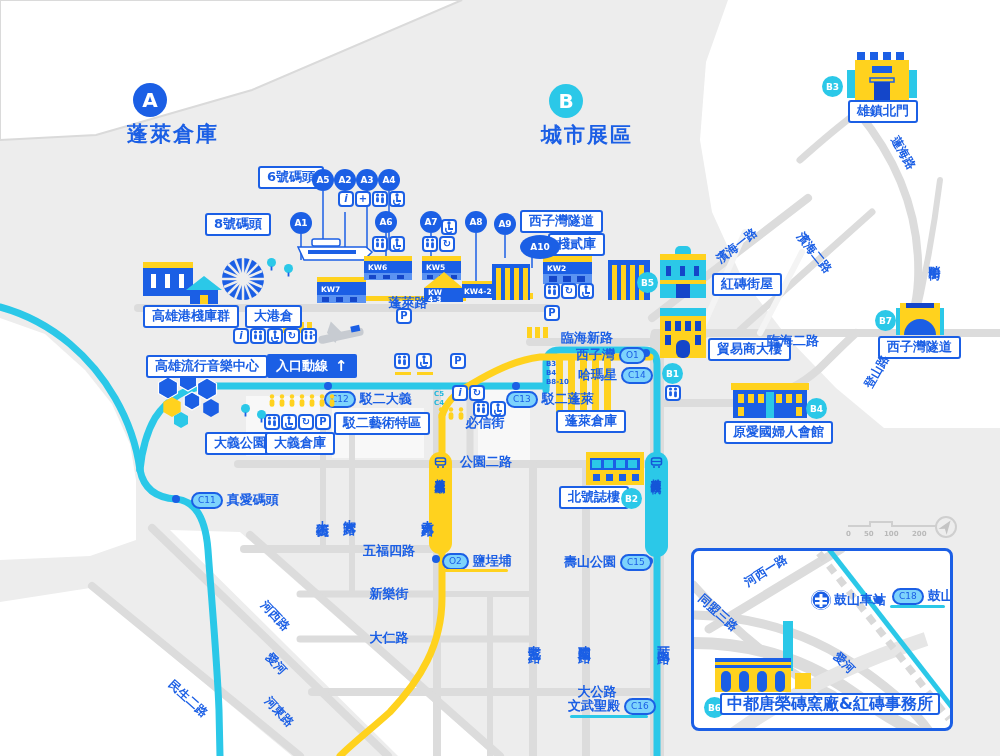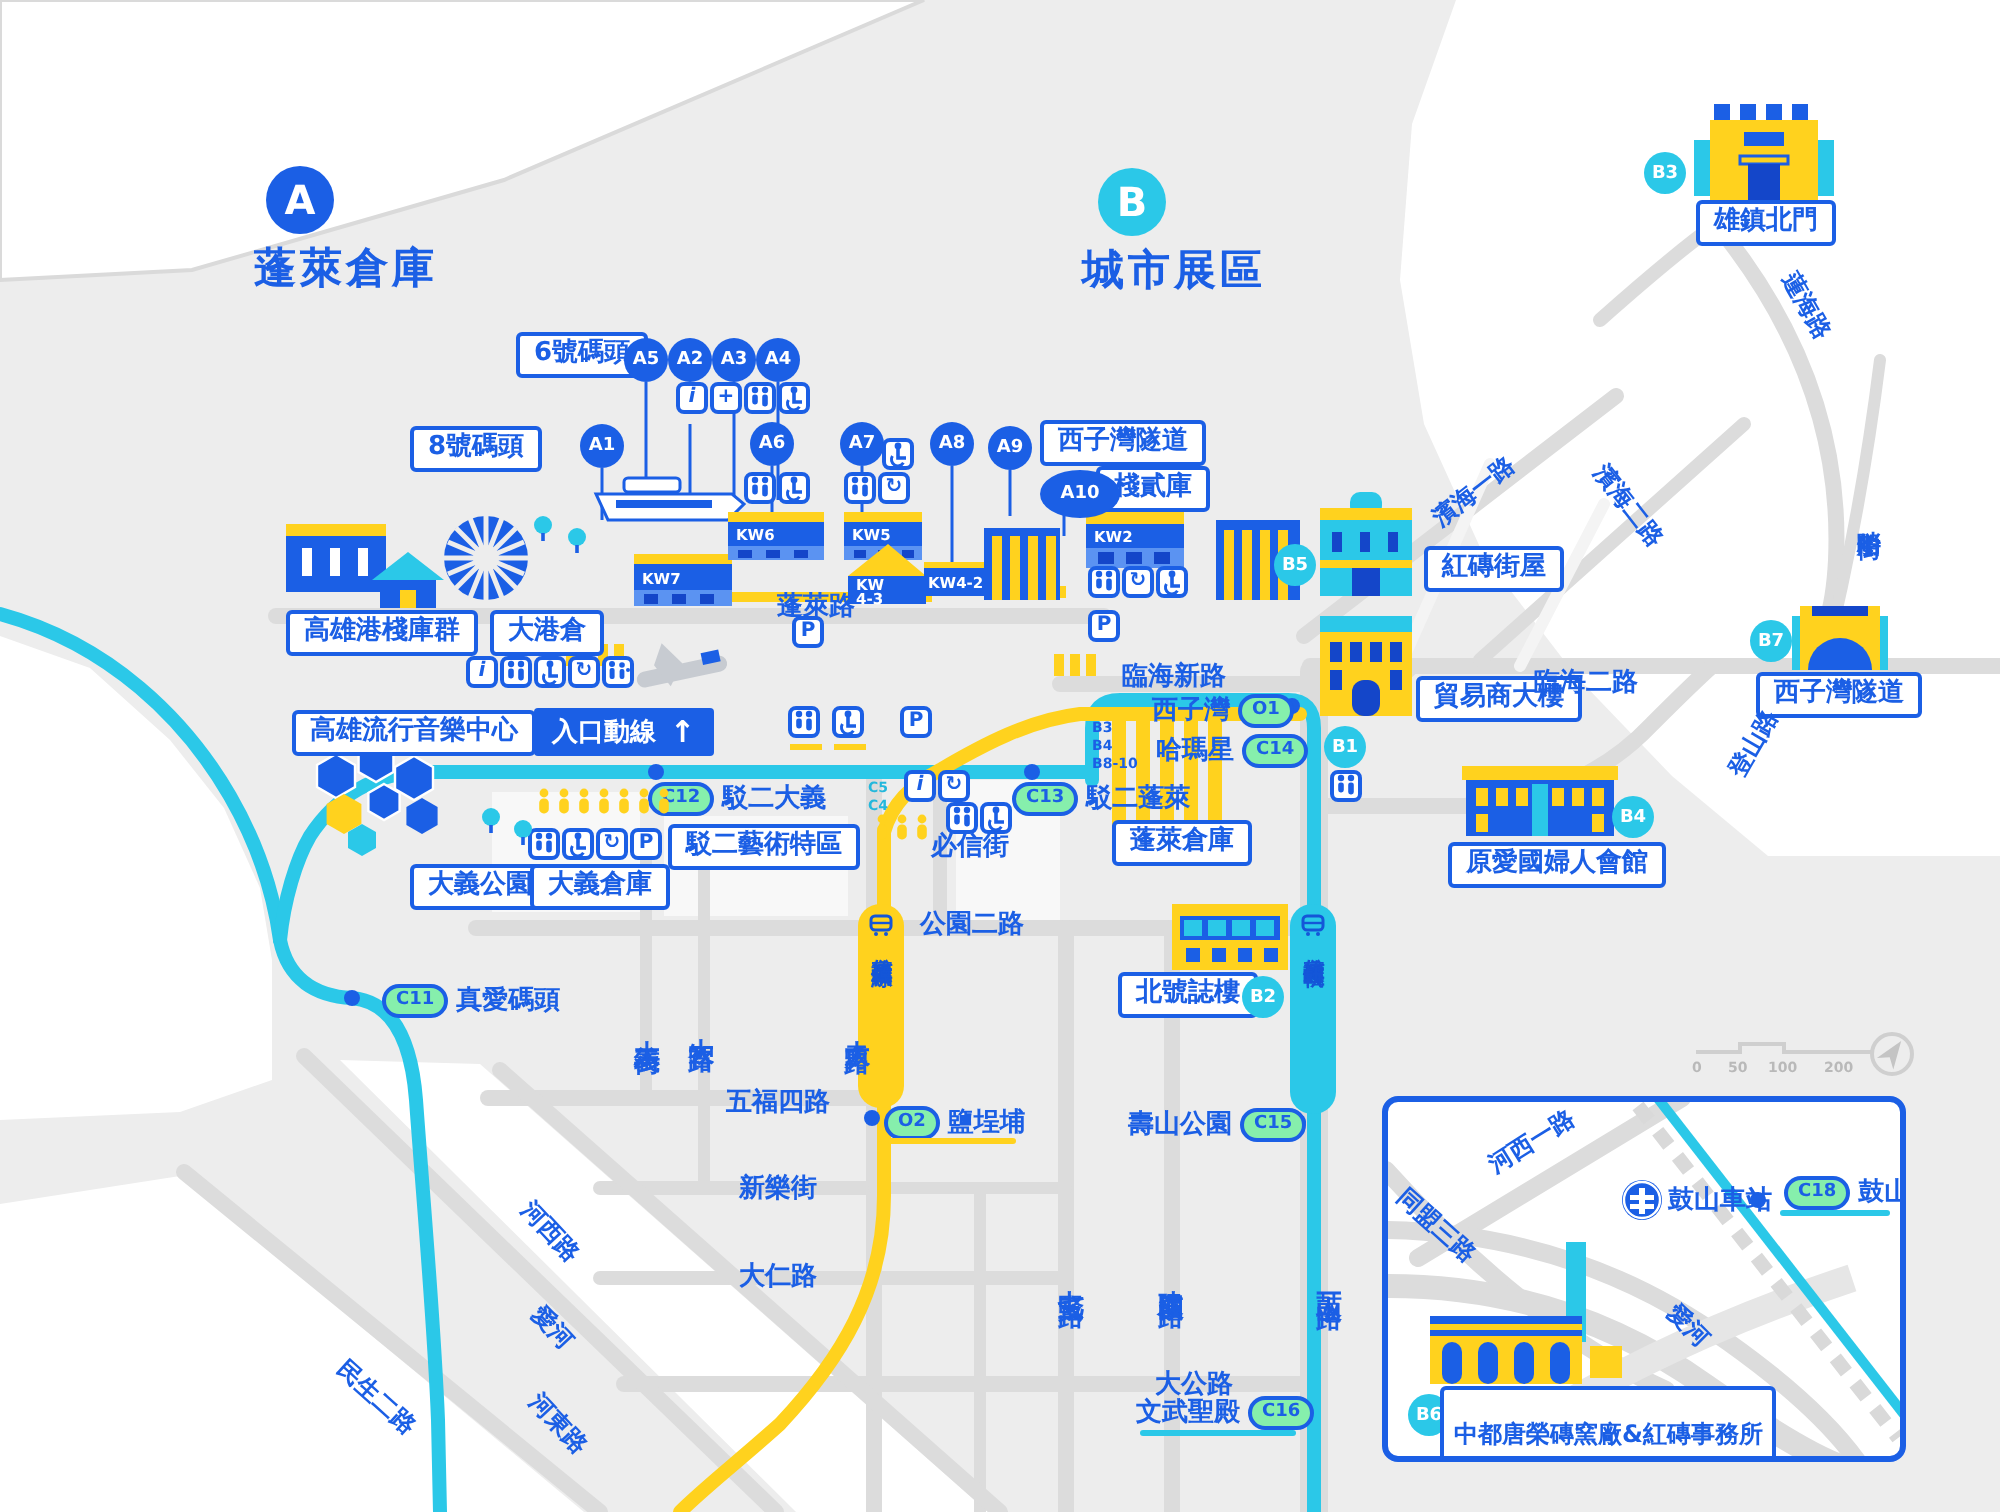--- a/index.html
+++ b/index.html
@@ -9,32 +9,32 @@
   .abs{position:absolute;white-space:nowrap;}
   
   .sec-badge{width:34px;height:34px;border-radius:50%;color:#fff;font-weight:bold;font-size:20px;
     display:flex;align-items:center;justify-content:center;}
   .sec-badge.blue{background:#1B5FE5;}
   .sec-badge.cyan{background:#2BC8E8;}
   .sec-title{color:#1B5FE5;font-size:21px;font-weight:bold;letter-spacing:2px;}
   
   .lbl{background:#fff;border:2px solid #1B5FE5;border-radius:3px;color:#1B5FE5;
     font-size:13px;font-weight:bold;padding:2px 7px;line-height:1.15;}
-  .lbl.small{font-size:12px;padding:16px 5px;}
+  .lbl.small{font-size:16px;padding:0 5px;}
   .entrance{background:#1B5FE5;color:#fff;font-size:13px;font-weight:bold;
     padding:3px 9px;border-radius:2px;display:flex;gap:7px;align-items:center;}
   
   .abadge,.bbadge{border-radius:50%;color:#fff;font-weight:bold;display:flex;
     align-items:center;justify-content:center;}
   .abadge{width:22px;height:22px;background:#1B5FE5;font-size:9px;}
   .bbadge{width:21px;height:21px;background:#2BC8E8;font-size:9px;}
   
   .strow{display:flex;align-items:center;gap:4px;color:#1B5FE5;font-size:13px;font-weight:bold;}
-  .pill{background:#86efac;border:2px solid #1B5FE5;border-radius:9px;font-size:9px;
-    font-weight:bold;color:#1B5FE5;padding:0 5px;line-height:13px;}
+  .pill{background:#7dd3fc;border:2px solid #1B5FE5;border-radius:9px;font-size:9px;
+    font-weight:normal;color:#1B5FE5;padding:0 5px;line-height:13px;}
   .uline{height:3px;border-radius:2px;}
   
   .rd{color:#1B5FE5;font-size:13px;font-weight:bold;transform:translate(-50%,-50%);}
   .rdv{writing-mode:vertical-rl;letter-spacing:2px;}
   .rsm{font-size:12px;}
   
   .band{border-radius:11px;display:flex;flex-direction:column;align-items:center;
     padding-top:5px;gap:2px;}
   .band .btxt{writing-mode:vertical-rl;color:#1456D8;font-size:10.5px;font-weight:bold;letter-spacing:1px;}
   

